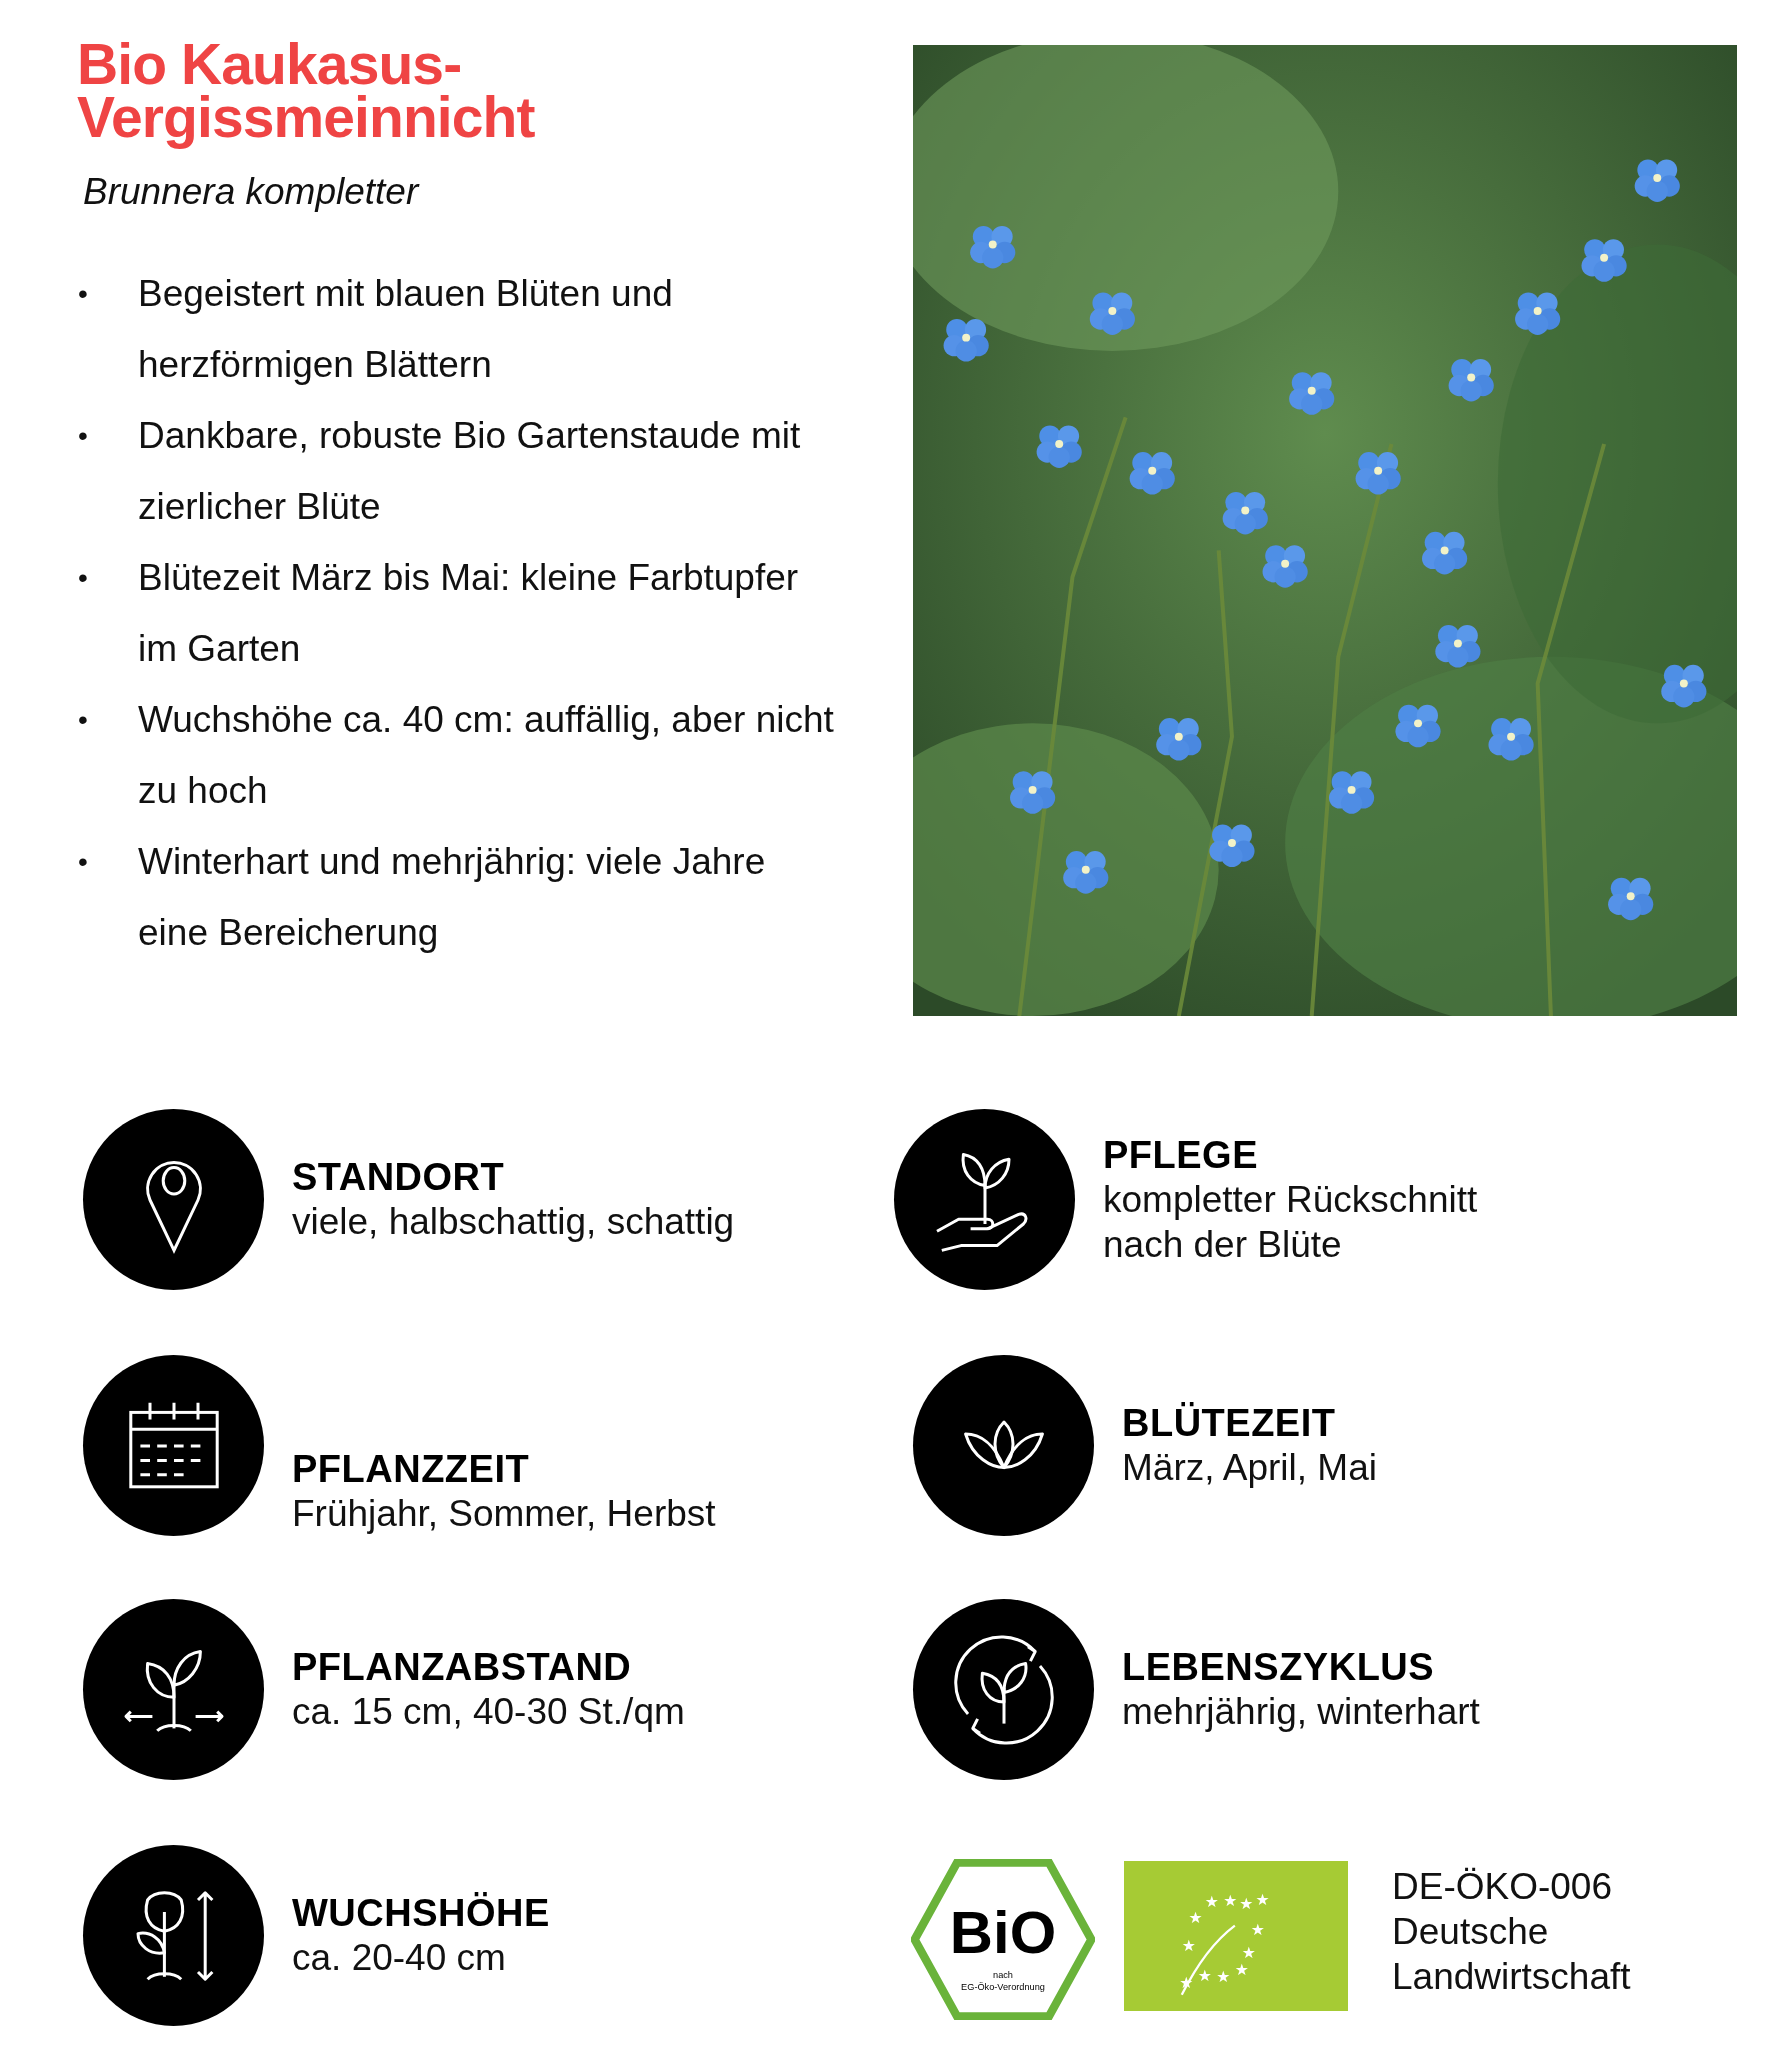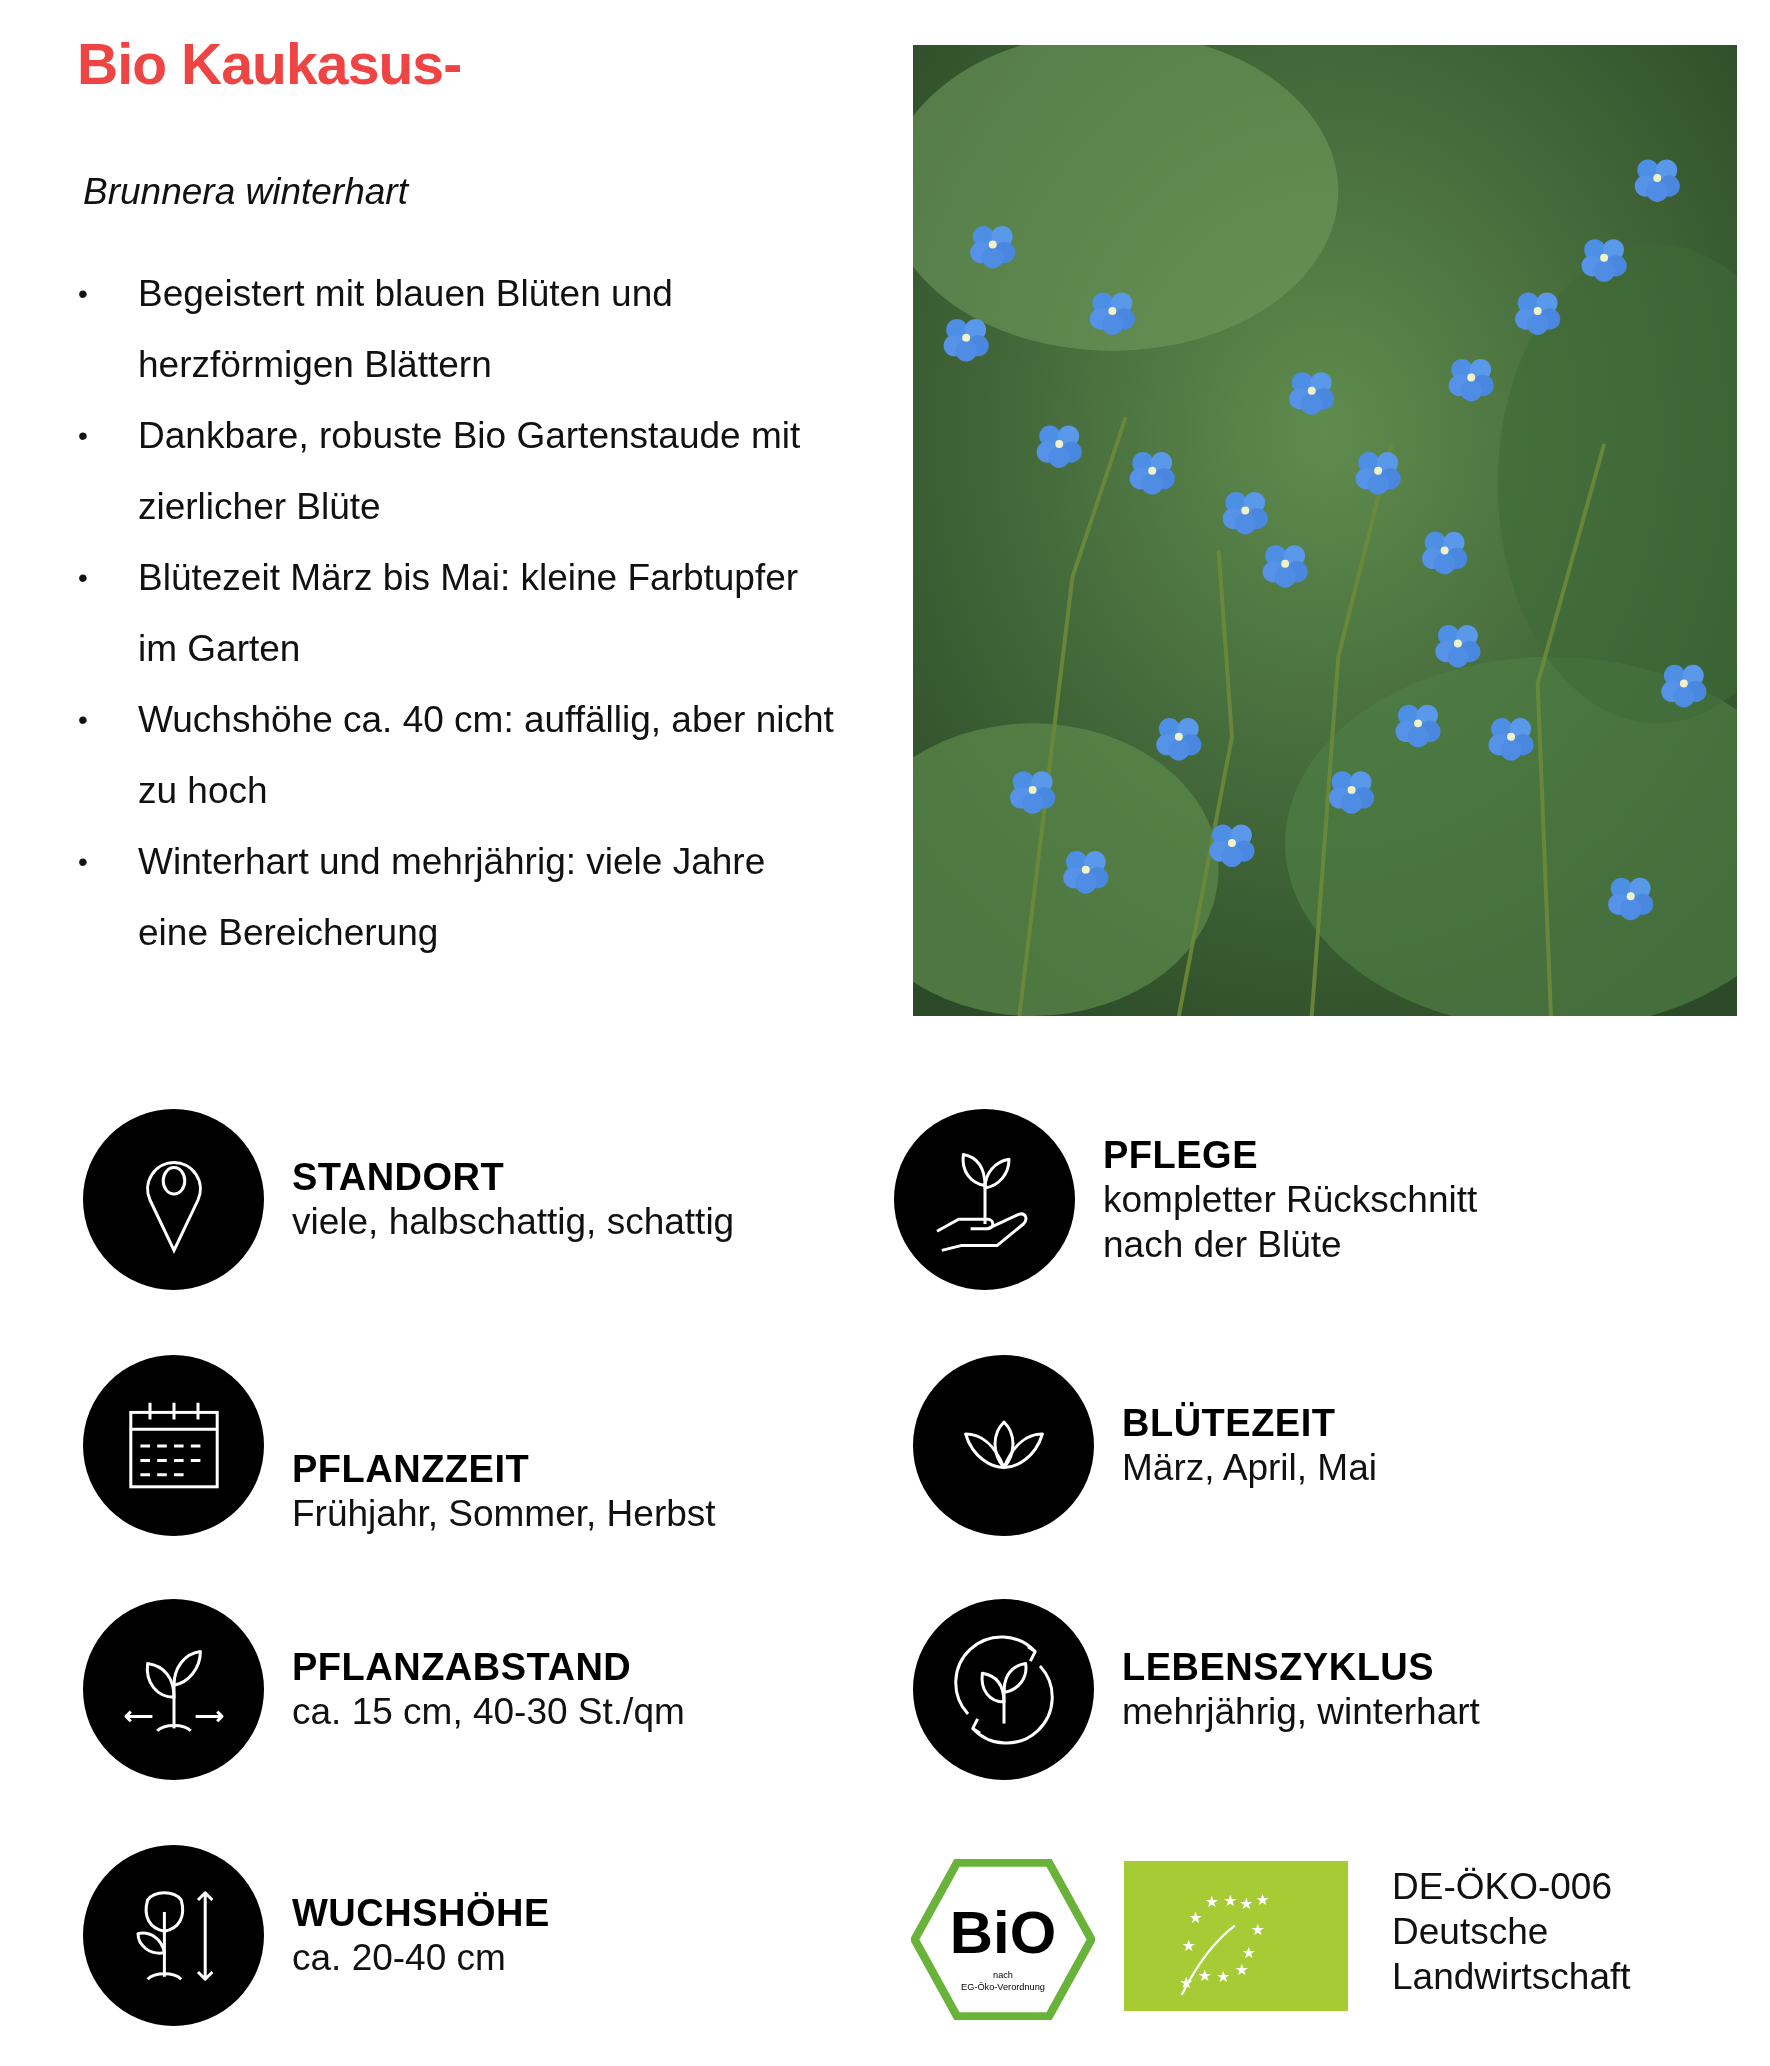--- a/index.html
+++ b/index.html
@@ -24,22 +24,23 @@
   .fvalue { font-size:37px; line-height:45px; color:#111; }
   .bio-hex { position:absolute; left:911px; top:1859px; width:184px; height:150px; }
   .eu-logo { position:absolute; left:1124px; top:1861px; width:224px; height:150px; background:#a6cb34; }
   .cert { position:absolute; left:1374px; top:1864px; font-size:37px; line-height:45px; color:#111;margin-left:18px; }
 </style>
 </head>
 <body>
 
 <h1 class="title">
   <span>Bio Kaukasus-</span><br>
+  <span>Vergissmeinnicht</span>
 </h1>
-<div class="subtitle">Brunnera winterhart</div>
+<div class="subtitle">Brunnera kompletter</div>
 
 <ul class="bullets">
   <li><span>Begeistert mit blauen Blüten und</span><br><span>herzförmigen Blättern</span></li>
   <li><span>Dankbare, robuste Bio Gartenstaude mit</span><br><span>zierlicher Blüte</span></li>
   <li><span>Blütezeit März bis Mai: kleine Farbtupfer</span><br><span>im Garten</span></li>
   <li><span>Wuchshöhe ca. 40 cm: auffällig, aber nicht</span><br><span>zu hoch</span></li>
   <li><span>Winterhart und mehrjährig: viele Jahre</span><br><span>eine Bereicherung</span></li>
 </ul>
 
 <div class="photo" title="Blue Brunnera macrophylla flowers with green leaves">

